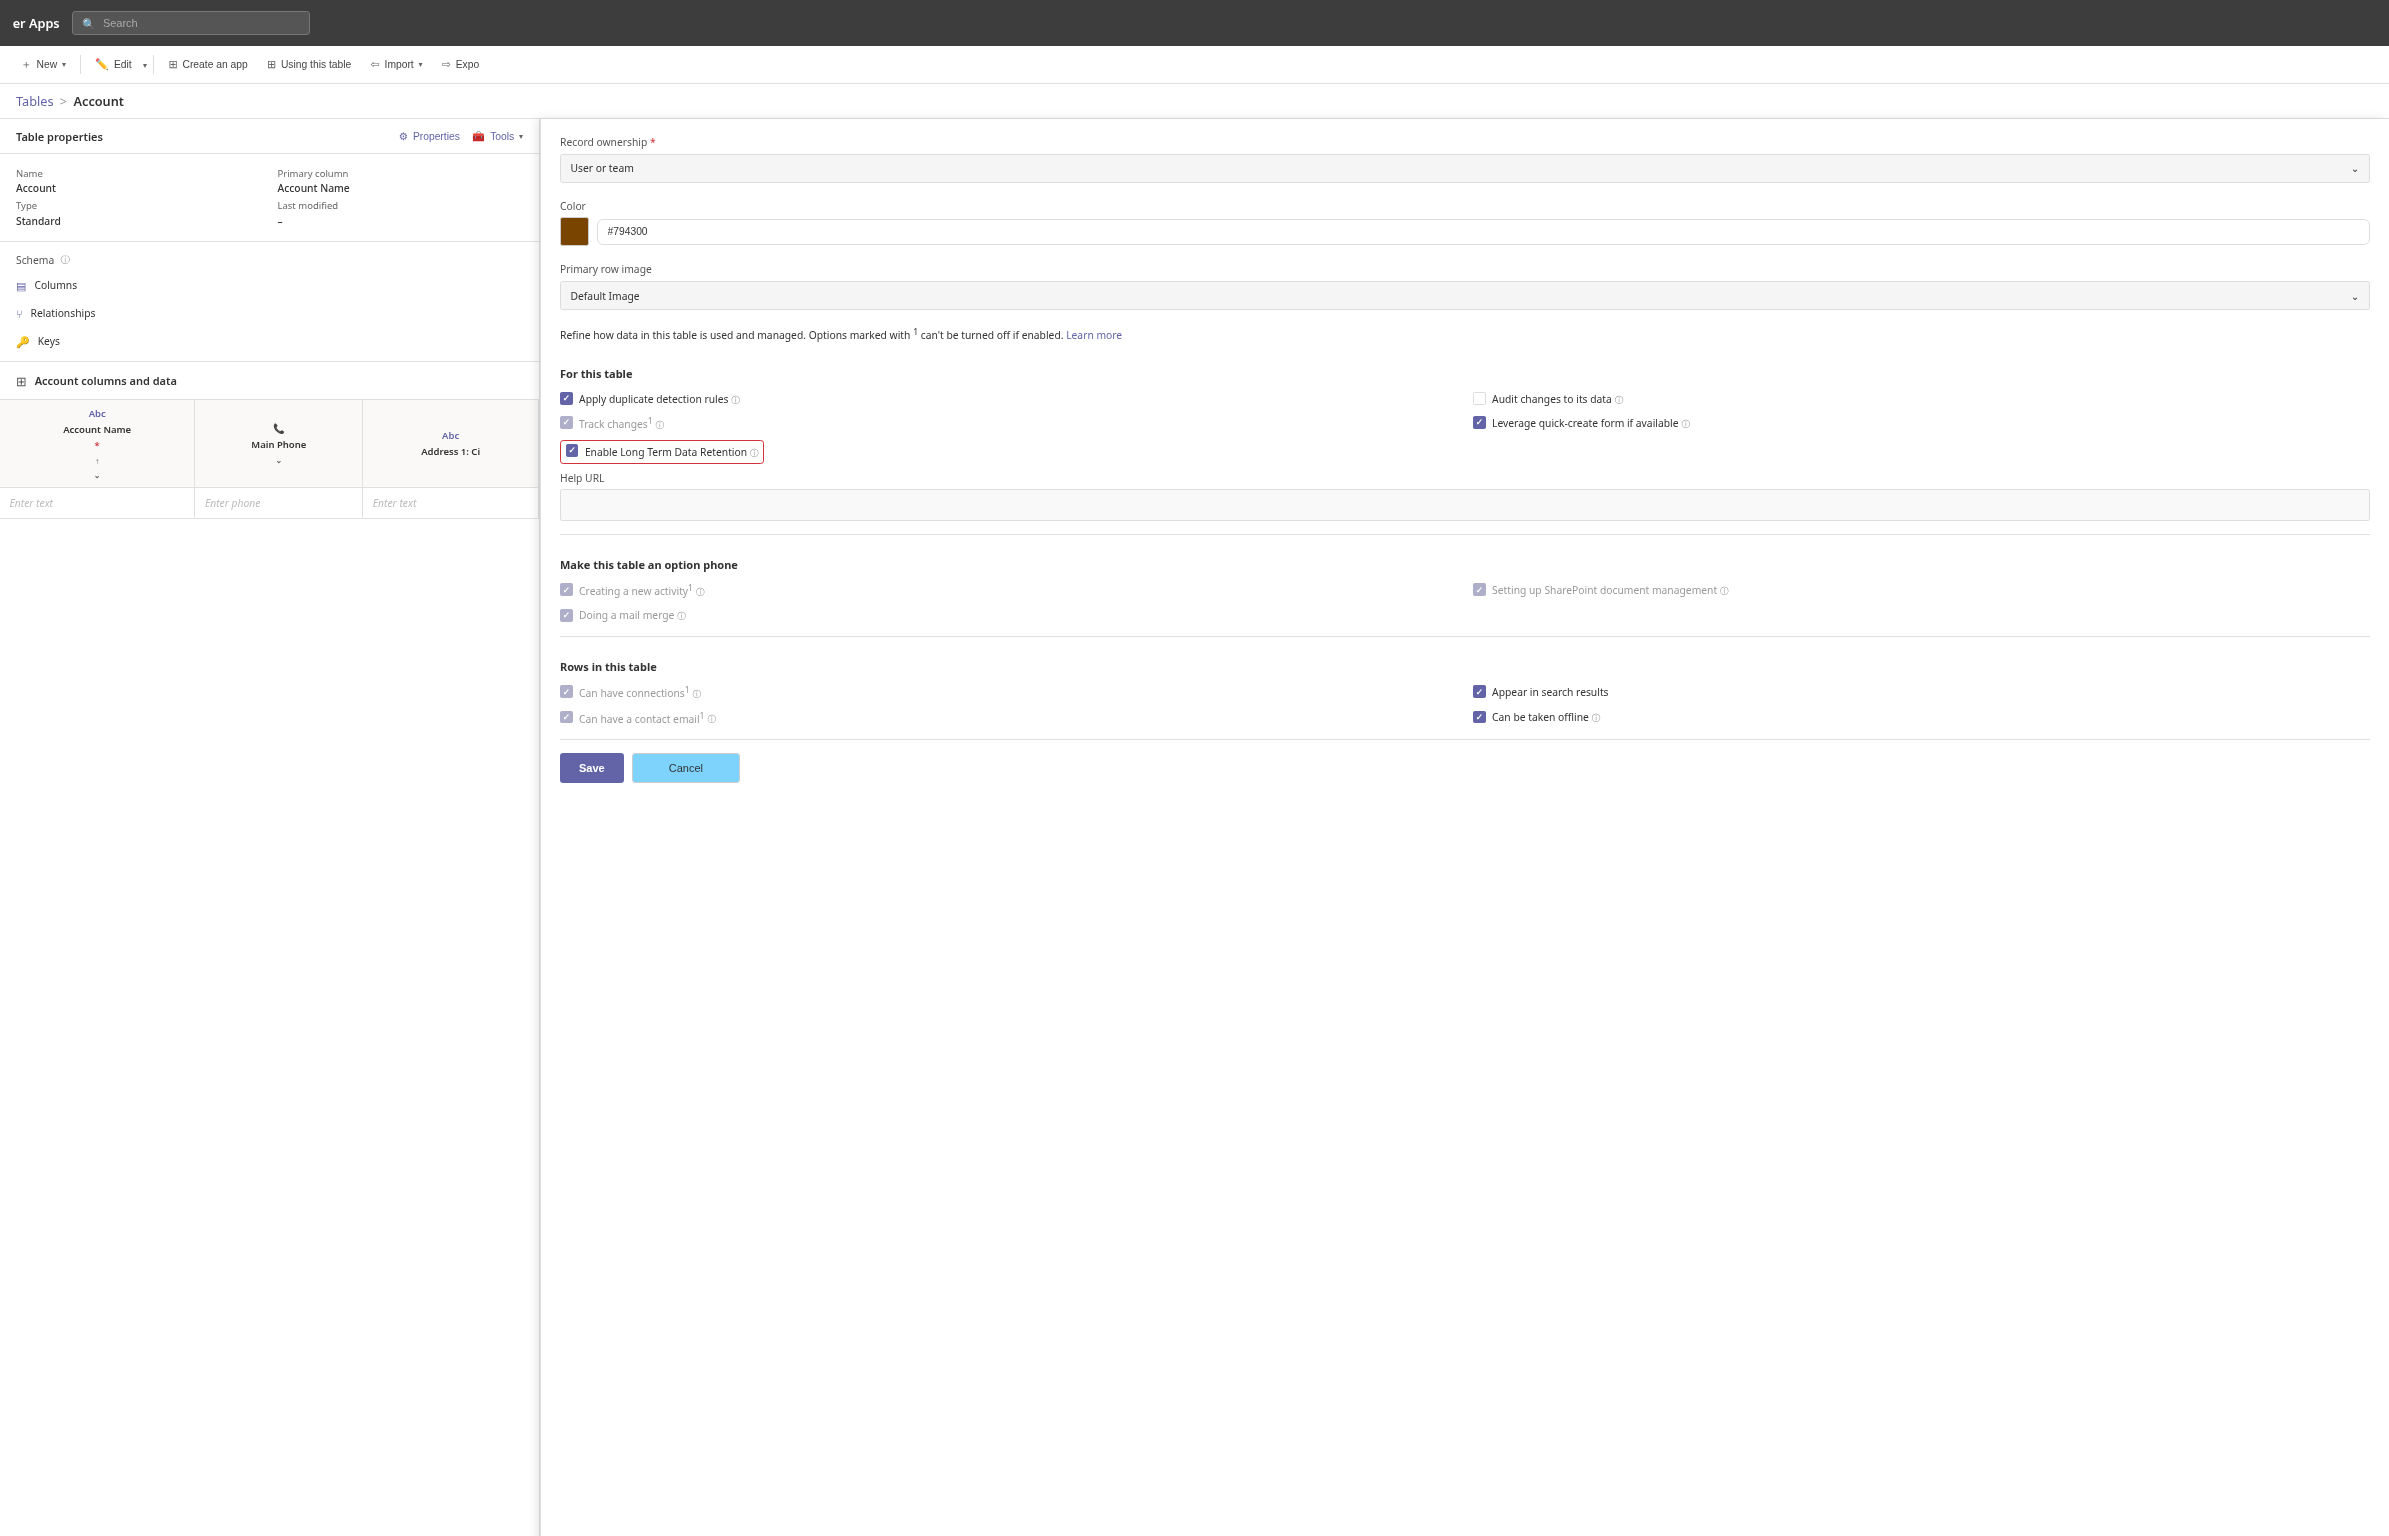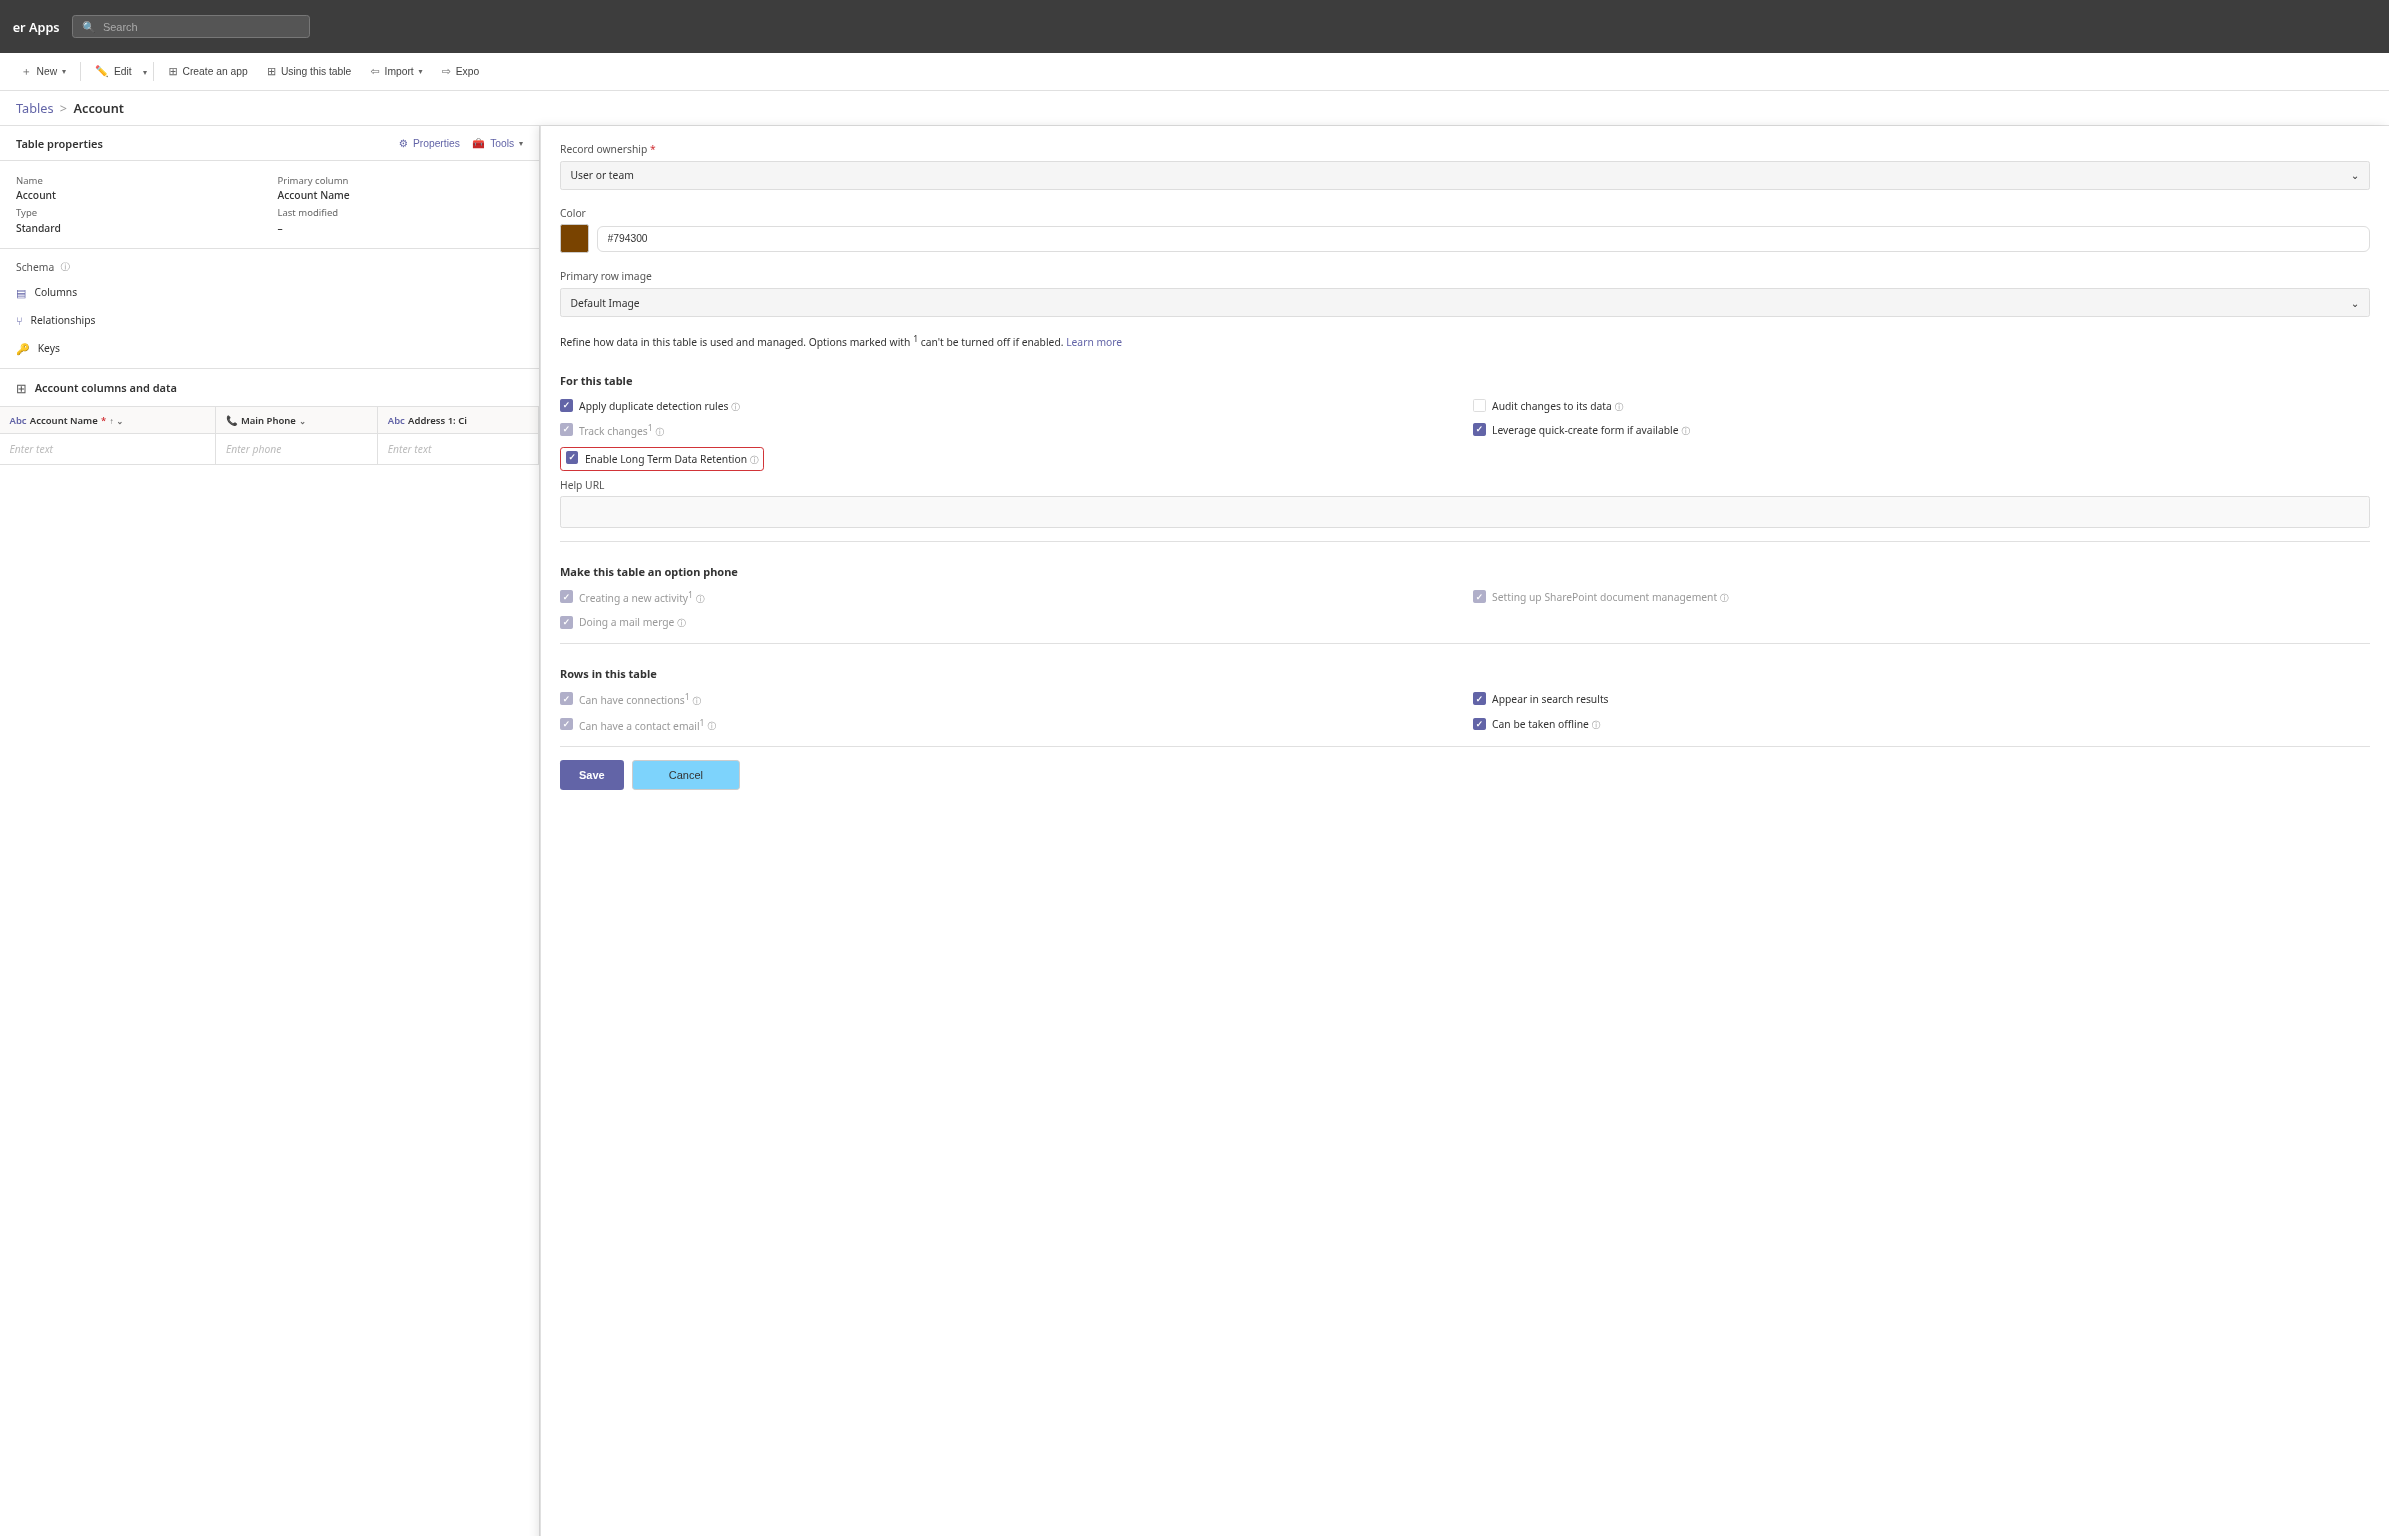--- a/index.html
+++ b/index.html
@@ -1,21 +1,21 @@
 <!DOCTYPE html>
 <html style="font-size:12.7px"><head>
   <meta charset="utf-8">
   <style>
     * { box-sizing: border-box; margin: 0; padding: 0; }
     body { font-family: 'Segoe UI', system-ui, sans-serif; font-size: 11px; color: #333; background: #f3f2f1; overflow: hidden; }
 
     
     .top-nav {
       background: #3d3d3d;
-      height: 53px;
+      height: 46px;
       display: flex;
       align-items: center;
       padding: 0 12.7px;
       gap: 12.7px;
     }
     .top-nav-title {
       color: white;
       font-size: 12.7px;
       font-weight: 600;
     }
@@ -184,20 +184,21 @@
       border-bottom: 0.8px solid #e0e0e0;
       border-right: 0.8px solid #e0e0e0;
       padding: 8px 9.5px;
       font-size: 10.3px;
       color: #999;
     }
     .col-header-inner {
       display: flex;
       align-items: center;
       gap: 3.2px;
+      flex-direction: column;
     }
     .col-type-icon { color: #6264a7; font-size: 9.5px; }
     .col-required { color: #d13438; }
     .sort-icon { color: #666; font-size: 8px; }
 
     
     .right-panel {
       flex: 1;
       background: white;
       overflow-y: auto;

